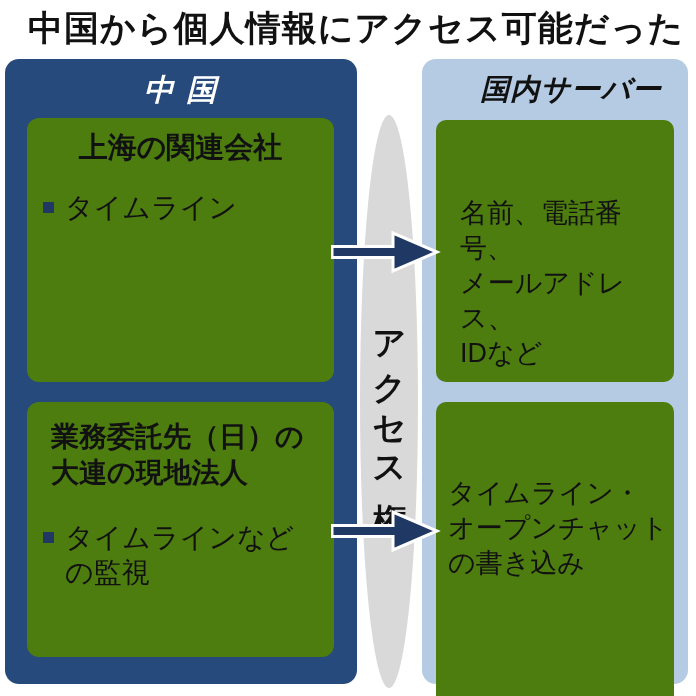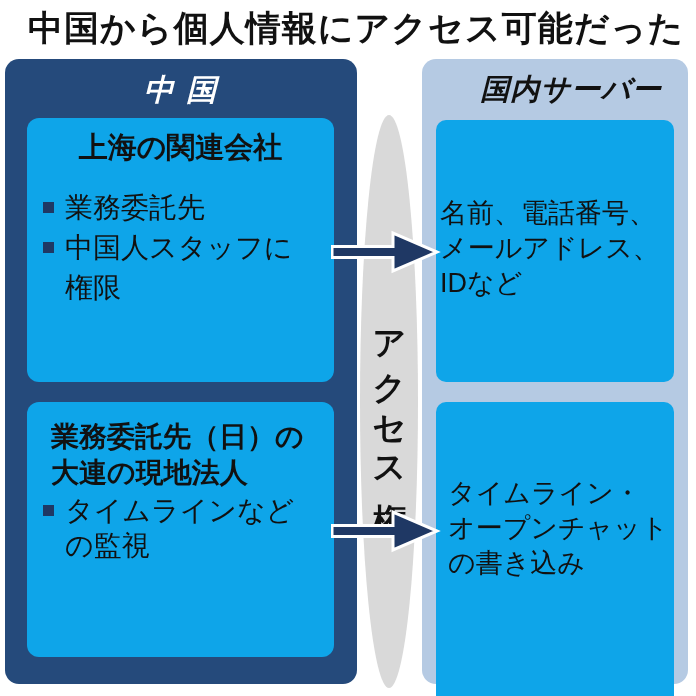--- a/index.html
+++ b/index.html
@@ -41,54 +41,54 @@
   .panel.left{left:5px;width:352px;background:var(--navy);}
   .panel.right{left:422px;width:266px;background:var(--light-blue);}
   .panel-header{
     text-align:center;font-weight:bold;padding-top:11px;font-size:30px;
     letter-spacing:2px;white-space:nowrap;font-style:italic;
   }
   .panel-header.dark{color:#ffffff;}
   .panel-header.light{color:var(--ink);font-size:29px;letter-spacing:1px;padding-left:32px;}
 
   
-  .card{position:absolute;background:#0ea5e9;border-radius:12px;z-index:3;}
+  .card{position:absolute;background:#4d7c0f;border-radius:12px;z-index:3;}
   .card-l1{left:27px;top:118px;width:307px;height:264px;}
   .card-l2{left:27px;top:402px;width:307px;height:255px;}
   .card-r1{left:436px;top:120px;width:238px;height:262px;border-radius:10px;}
   .card-r2{left:436px;top:402px;width:238px;height:314px;border-radius:10px;}
 
   .card-heading{
     font-weight:bold;font-size:29px;line-height:36px;color:var(--ink);
     white-space:pre-line;
   }
   .card-l1 .card-heading{text-align:center;padding-top:11px;}
   .card-l2 .card-heading{font-size:28px;padding:17px 0 0 24px;}
 
   .bullets{padding-left:16px;}
   .card-l1 .bullets{margin-top:23px;}
-  .card-l2 .bullets{}
+  .card-l2 .bullets{margin-top:27px;}
   .bullet-item{display:flex;align-items:flex-start;}
   .bullet-sq{
     flex:0 0 auto;width:11px;height:11px;background:var(--dark-navy);
     margin:14px 11px 0 0;
   }
   .bullet-text{
     font-size:28px;line-height:40px;color:var(--ink);white-space:pre-line;
   }
   .card-l2 .bullet-text{line-height:35px;padding-top:2px;}
   .note{
     font-size:27px;line-height:30px;margin-left:-13px;margin-top:0px;
     color:var(--ink);white-space:nowrap;
   }
 
   .card-text{
     font-size:27px;line-height:35px;color:var(--ink);white-space:pre-line;
   }
-  .card-r1 .card-text{padding:76px 0 0 4px;}
+  .card-r1 .card-text{padding:76px 0 0 24px;}
   .card-r2 .card-text{padding:74px 0 0 12px;}
 
   
   .arrow{position:absolute;z-index:5;width:110px;height:46px;}
   .arrow1{left:331px;top:229px;}
   .arrow2{left:331px;top:508px;}
 </style>
 </head>
 <body>
 
@@ -106,26 +106,21 @@
 
   <section class="panel right">
     <div class="panel-header light">国内サーバー</div>
   </section>
 
   <div class="card card-l1">
     <div class="card-heading">上海の関連会社</div>
     <div class="bullets">
       <div class="bullet-item">
         <span class="bullet-sq"></span>
-        <span class="bullet-text">業務委託先</span>
-      </div>
-      <div class="bullet-item">
-        <span class="bullet-sq"></span>
-        <span class="bullet-text">中国人スタッフに
-権限</span>
+        <span class="bullet-text">タイムライン</span>
       </div>
     </div>
   </div>
 
   <div class="card card-l2">
     <div class="card-heading">業務委託先（日）の
 大連の現地法人</div>
     <div class="bullets">
       <div class="bullet-item">
         <span class="bullet-sq"></span>

